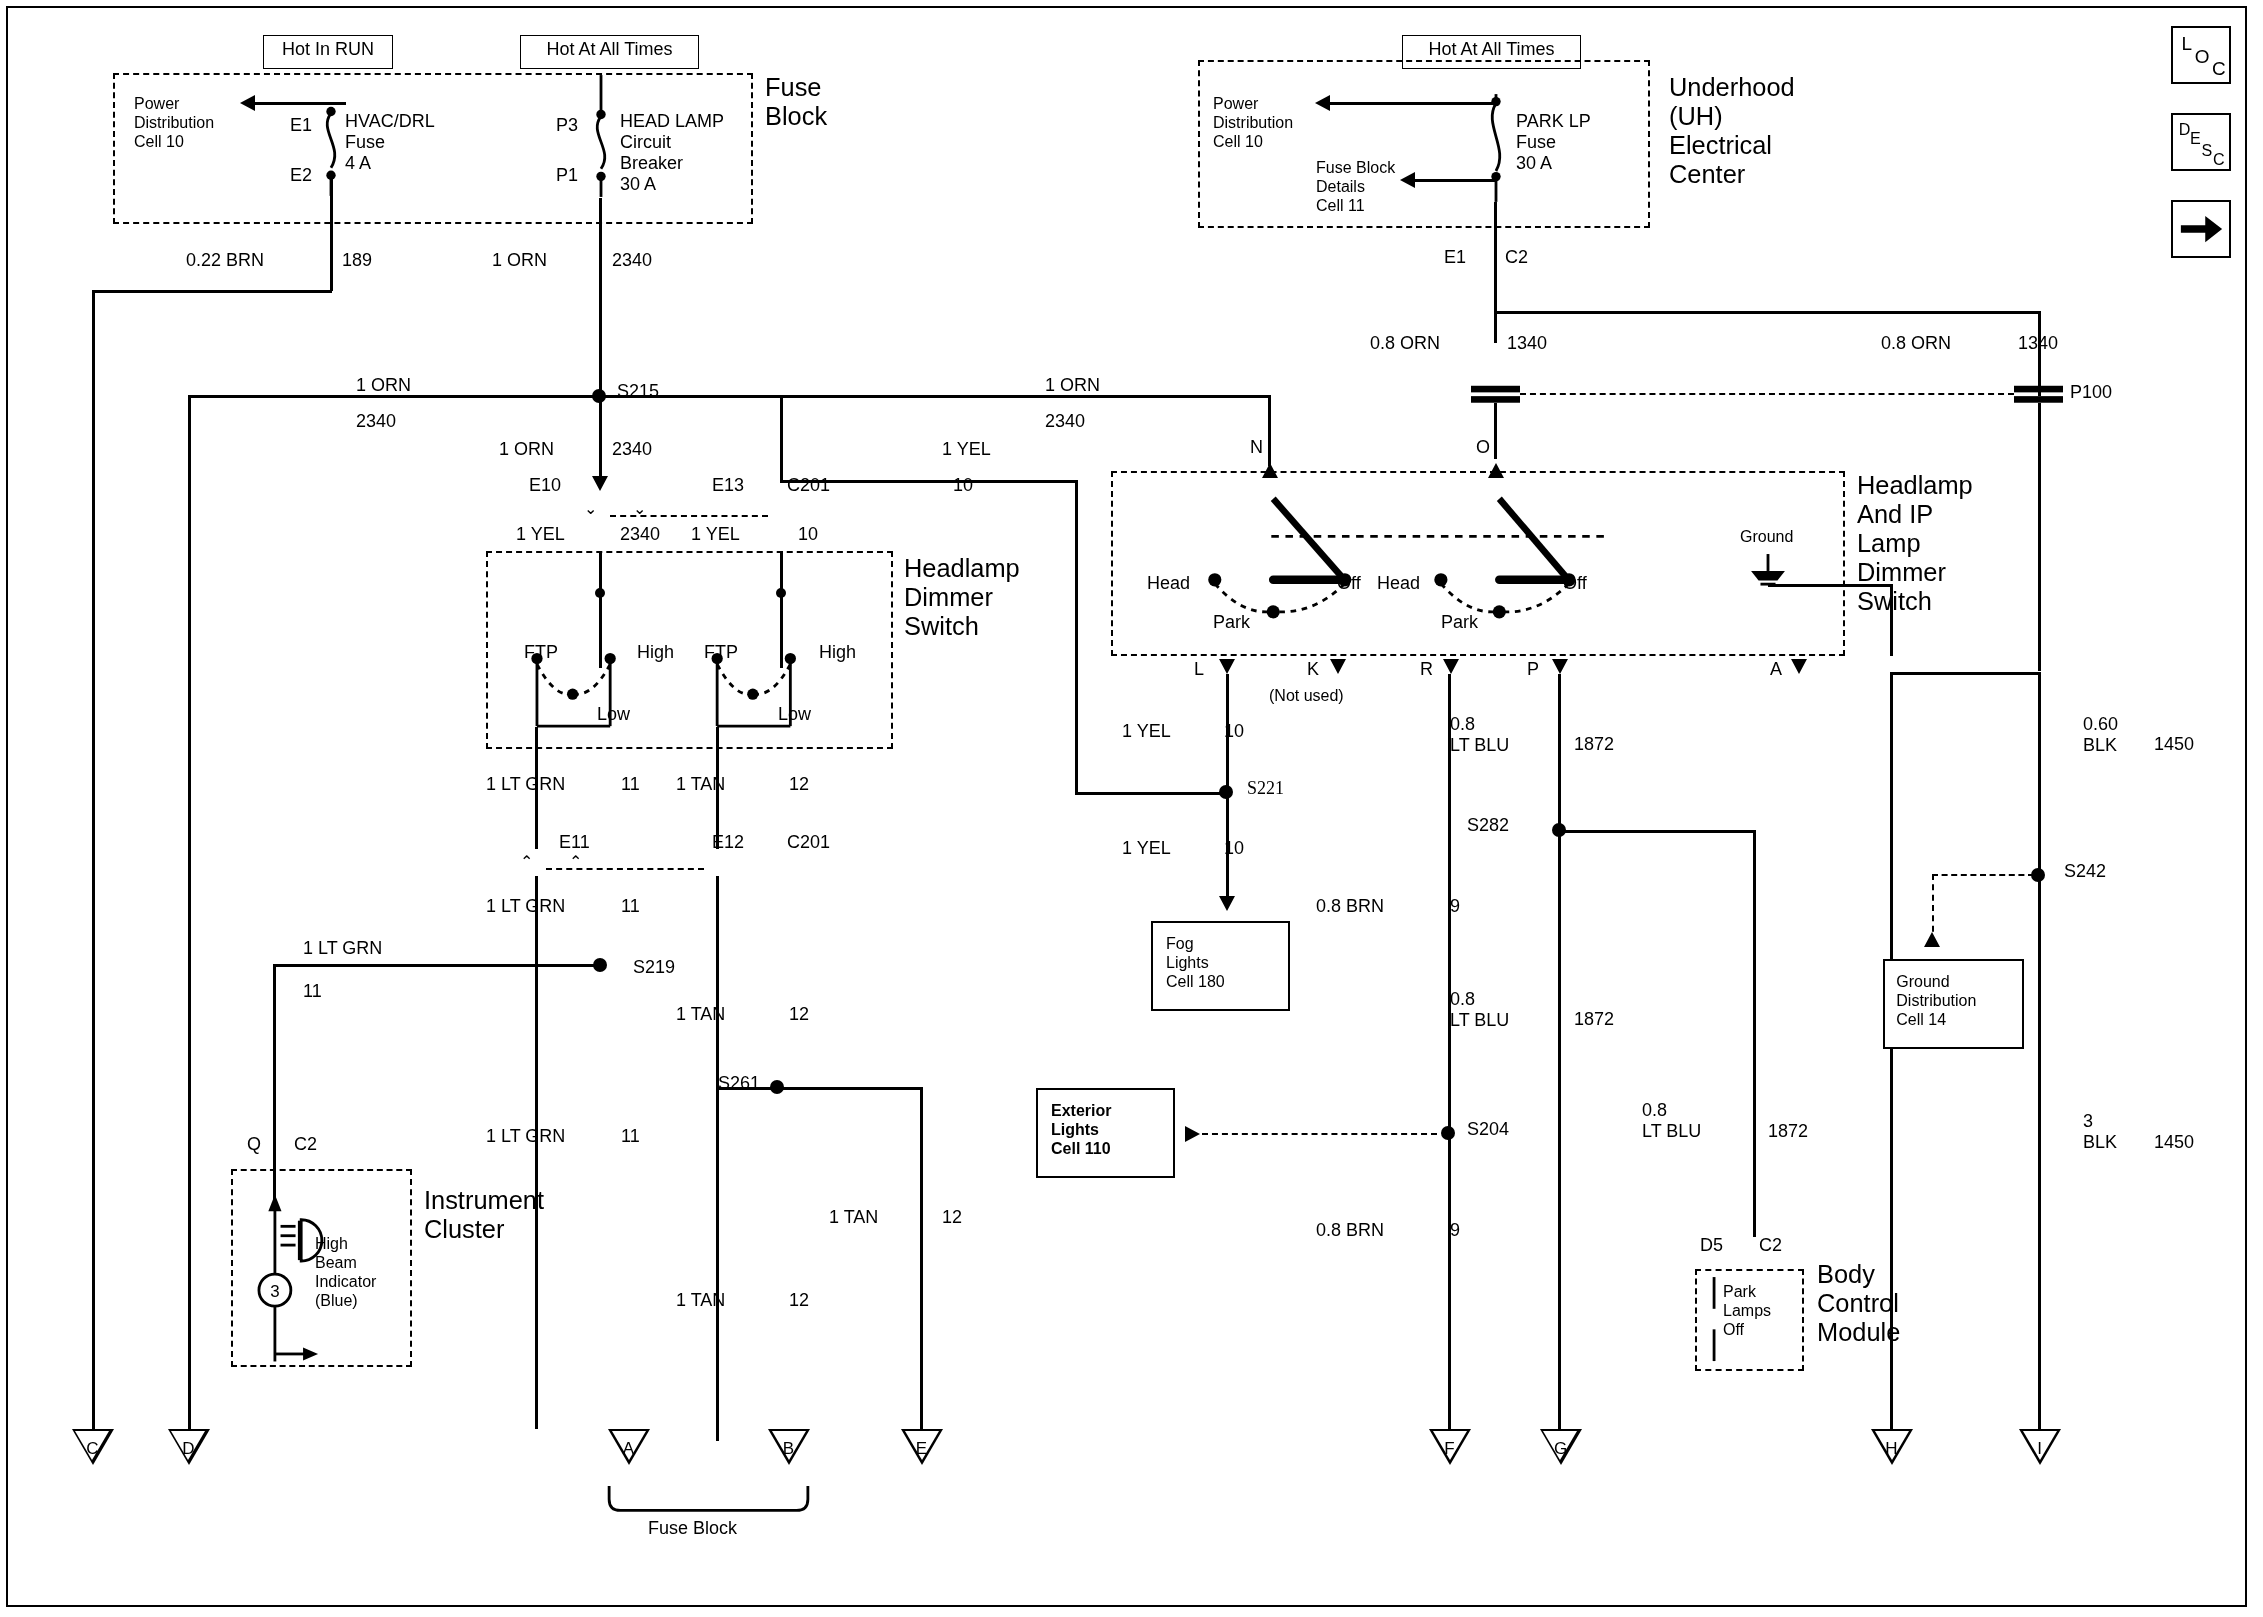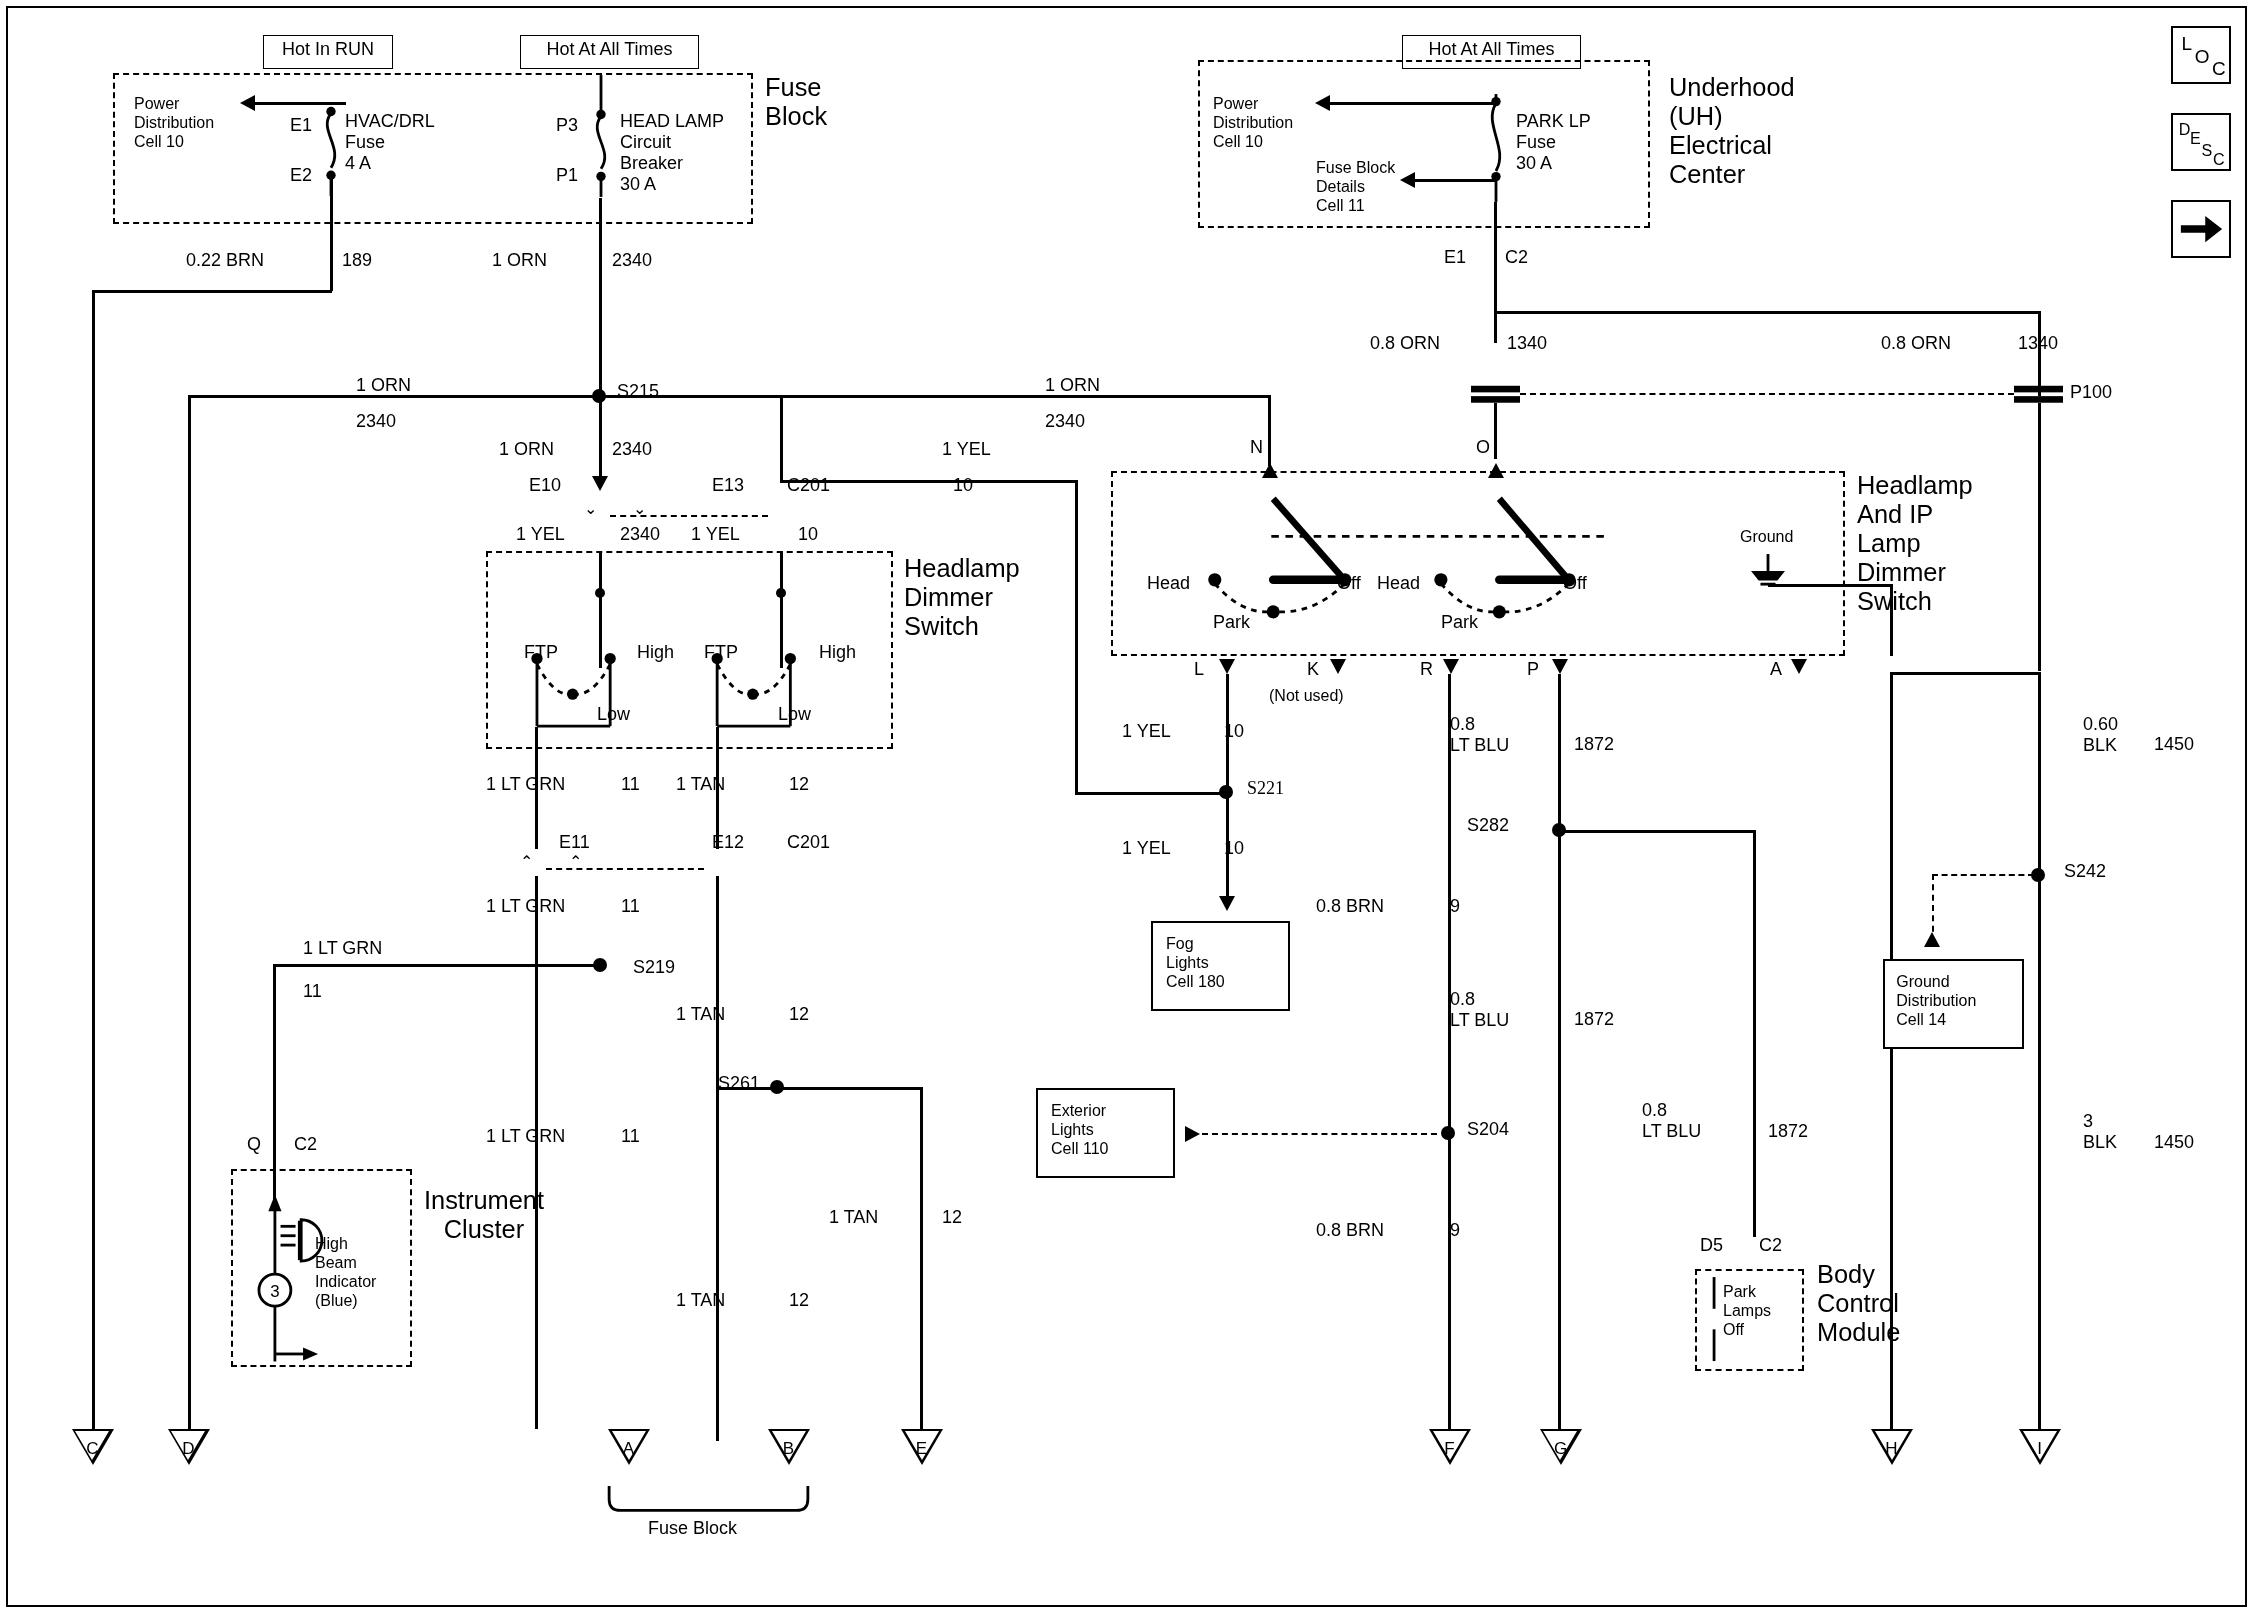--- a/index.html
+++ b/index.html
@@ -366,21 +366,21 @@
   <div class="t" style="left:486px; top:1126px;">1 LT GRN</div>
   <div class="t" style="left:621px; top:1126px;">11</div>
   <div class="v" style="left:535px; top:1045px; height:384px;"></div>
 
   <div class="t" style="left:676px; top:1290px;">1 TAN</div>
   <div class="t" style="left:789px; top:1290px;">12</div>
 
   <div class="t" style="left:247px; top:1134px;">Q</div>
   <div class="t" style="left:294px; top:1134px;">C2</div>
   <div class="dashbox" style="left:231px; top:1169px; width:181px; height:198px;"></div>
-  <div class="t xl" style="left:424px; top:1186px;text-align:center;">Instrument
+  <div class="t xl" style="left:424px; top:1186px;">Instrument
 Cluster</div>
   <div class="t sm" style="left:315px; top:1234px;">High
 Beam
 Indicator
 (Blue)</div>
   <svg class="svgabs" style="left:243px; top:1177px;" width="122" height="185" viewBox="0 0 130 196">
     <line x1="34" y1="196" x2="34" y2="30" stroke="#000" stroke-width="3"></line>
     <polygon points="34,18 27,36 41,36" fill="#000"></polygon>
     <circle cx="34" cy="120" r="17" fill="#fff" stroke="#000" stroke-width="3"></circle>
     <text x="29" y="127" font-family="Liberation Sans, sans-serif" font-size="18">3</text>
@@ -470,21 +470,21 @@
   <div class="v" style="left:1226px; top:798px; height:104px;"></div>
   <div class="arr-dn" style="left:1219px; top:896px;"></div>
   <div class="t" style="left:1122px; top:838px;">1 YEL</div>
   <div class="t" style="left:1224px; top:838px;">10</div>
   <div class="solidbox" style="left:1151px; top:921px; width:139px; height:90px;">
     <div class="t sm" style="left:13px; top:11.3px;">Fog
 Lights
 Cell 180</div>
   </div>
 
-  <div class="solidbox" style="left:1036px; top:1088px; width:139px; height:90px;">
+  <div class="solidbox" style="left:1036px; top:1088px; width:139px; height:90px;font-weight:bold;">
     <div class="t sm" style="left:13px; top:11.3px;">Exterior
 Lights
 Cell 110</div>
   </div>
   <div class="arr-rt" style="left:1185px; top:1126px;"></div>
   <div class="dashh" style="left:1202px; top:1133px; width:235px;"></div>
 
   <div class="v" style="left:1448px; top:674px; height:755px;"></div>
   <div class="t" style="left:1450px; top:714px;">0.8
 LT BLU</div>

